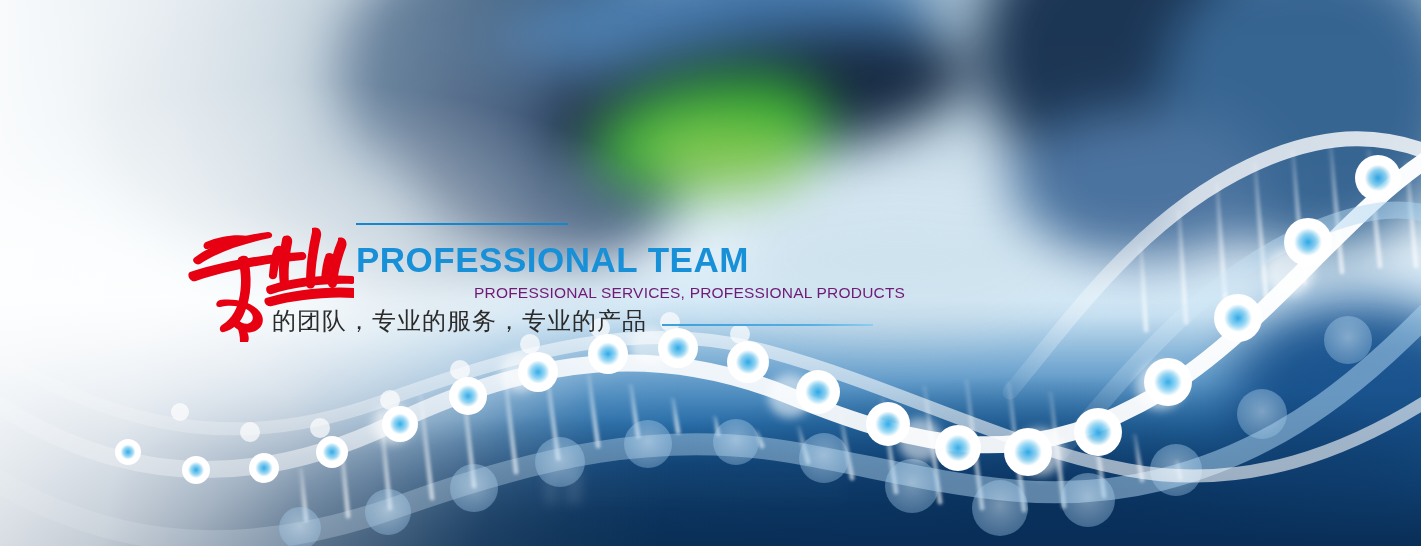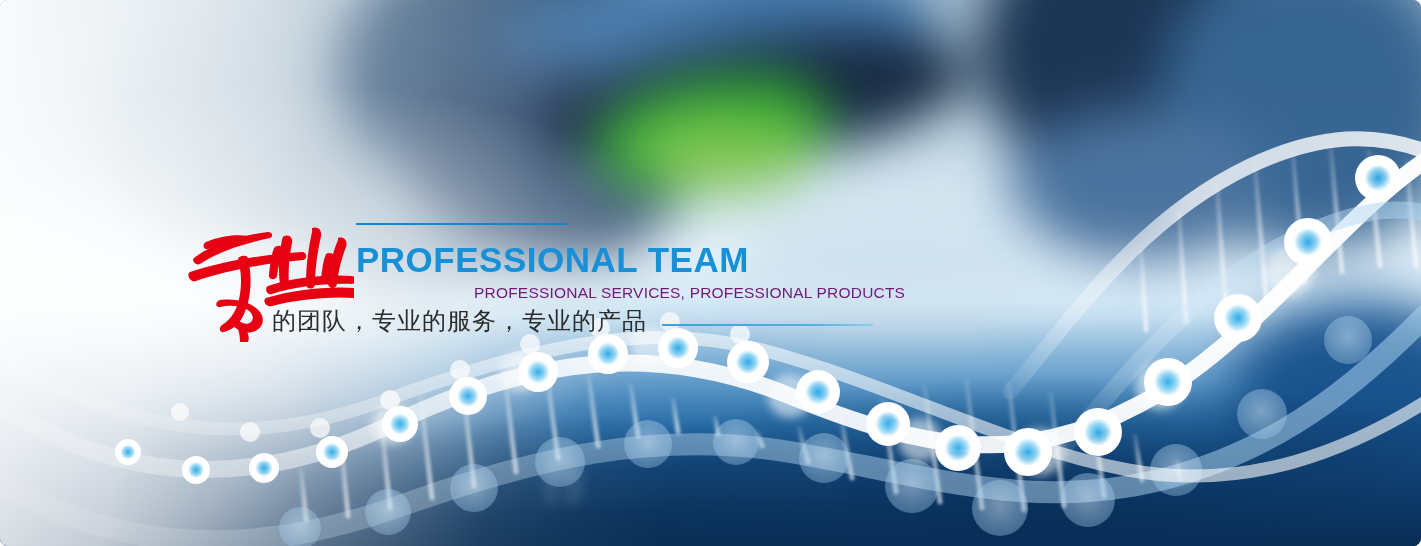--- a/index.html
+++ b/index.html
@@ -8,21 +8,20 @@
     background: #ffffff;
   }
 
   #banner {
     position: relative;
     width: 1421px;
     height: 546px;
     overflow: hidden;
     font-family: "Liberation Sans", "DejaVu Sans", sans-serif;
     background: #cfdde8;
-    border-radius: 8px;
   }
 
   
   .bg-layer {
     position: absolute;
     inset: 0;
     pointer-events: none;
   }
 
   #bg-base {

